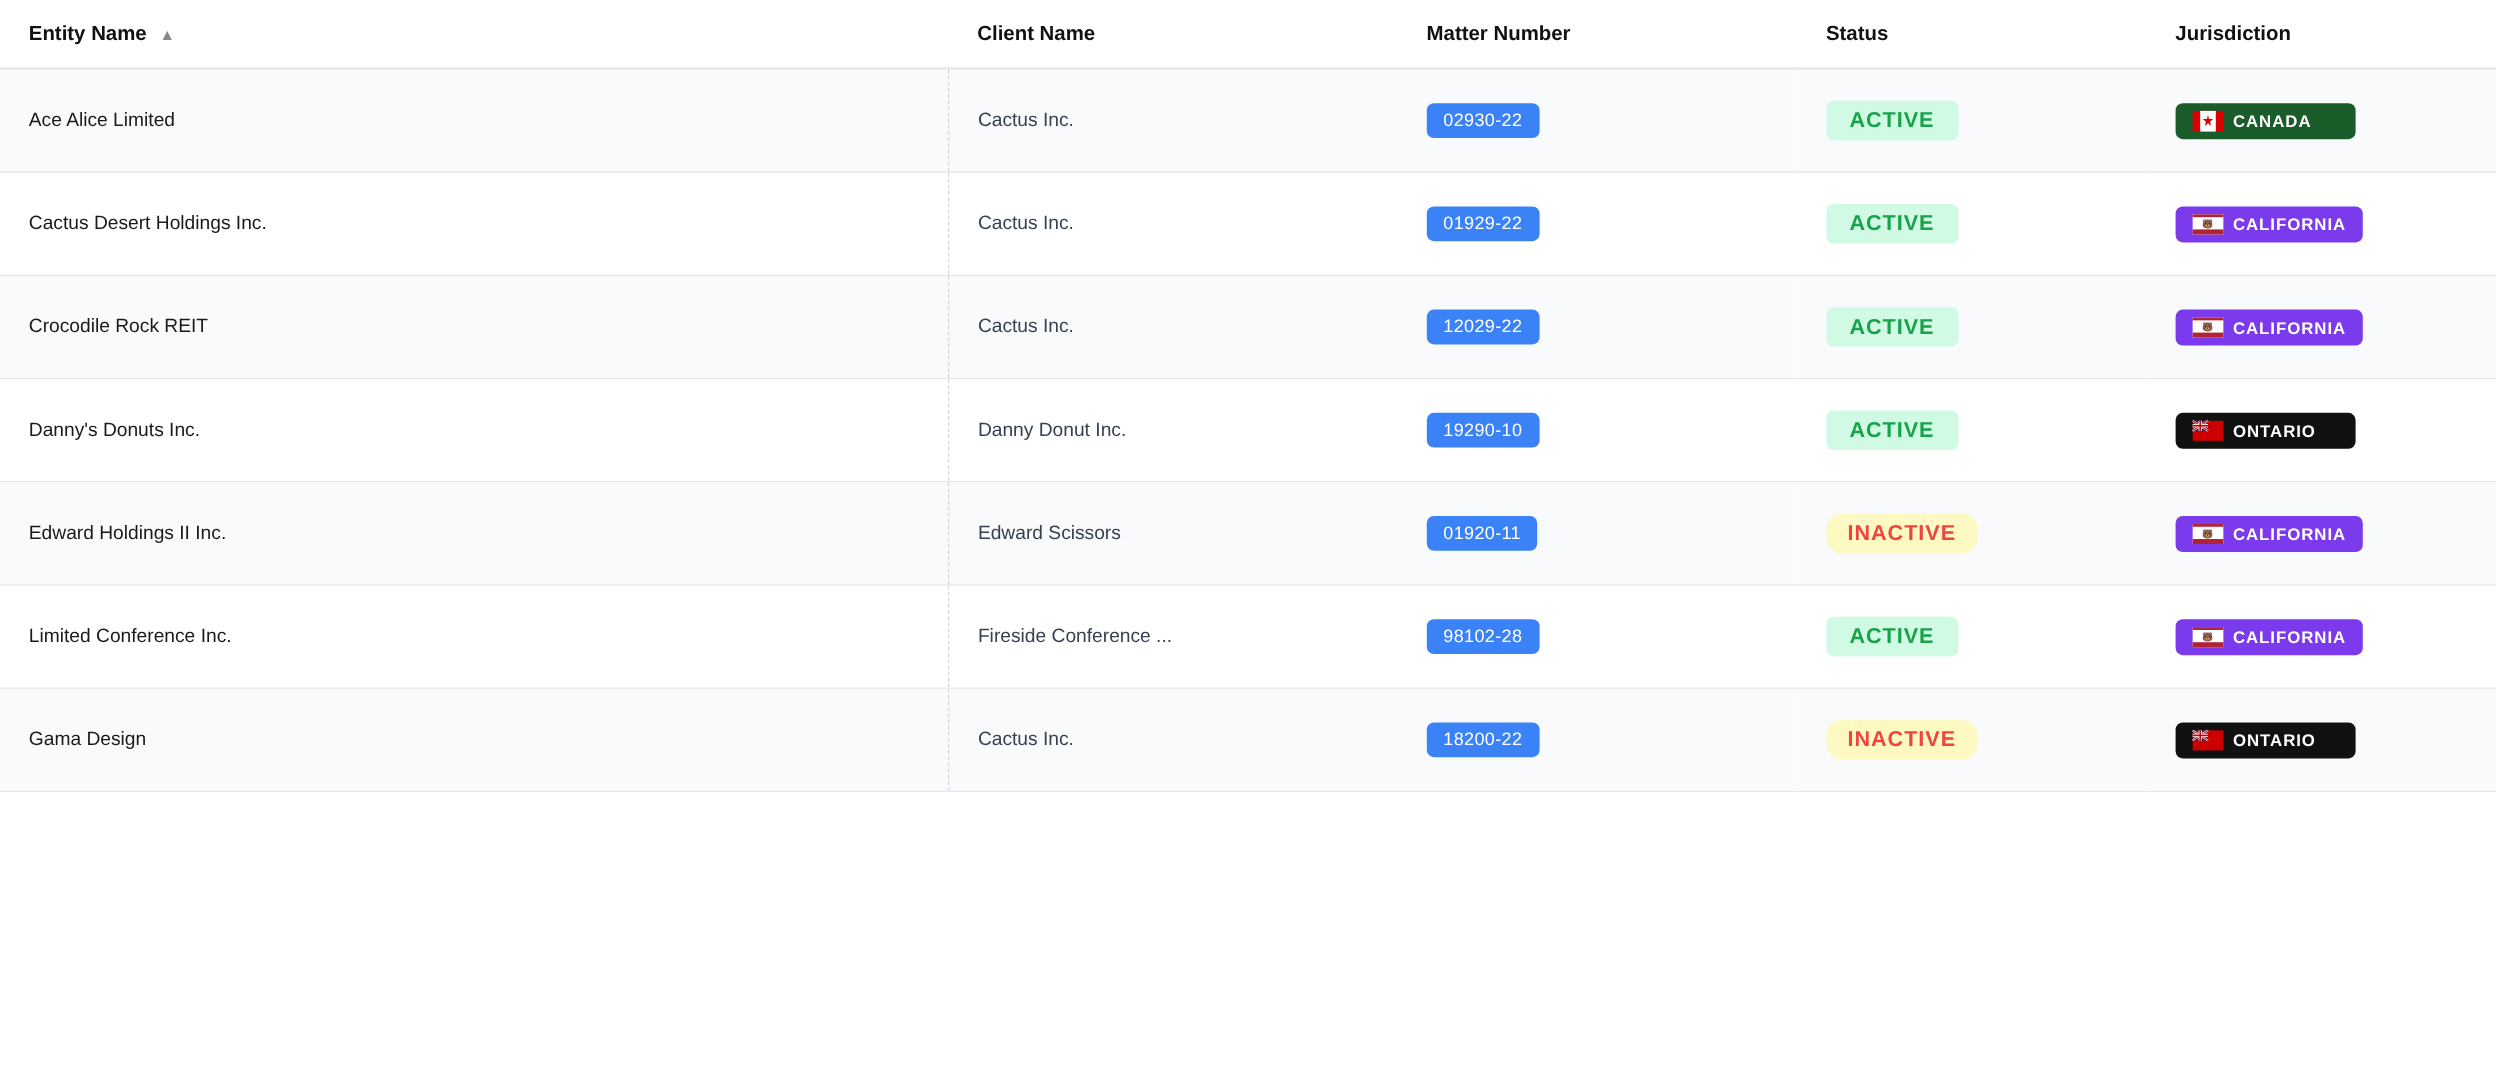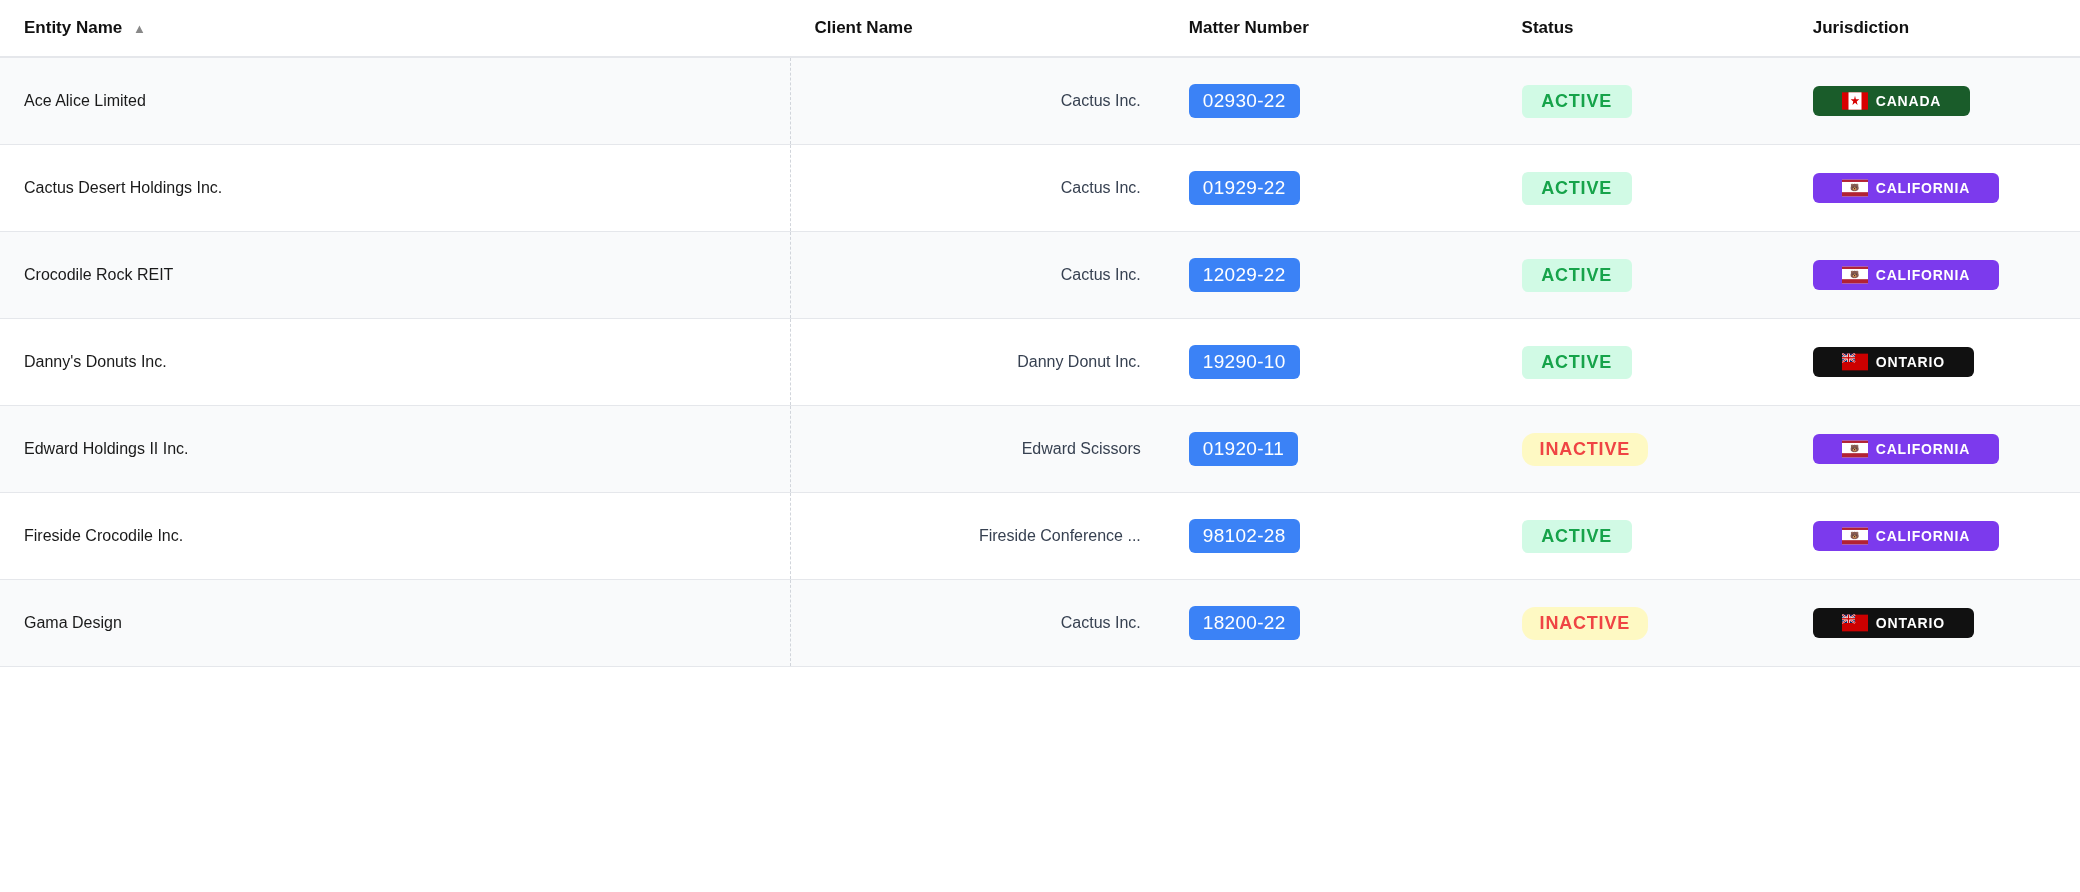--- a/index.html
+++ b/index.html
@@ -52,38 +52,37 @@
     }
     td.entity-name {
       font-size: 16px;
       font-weight: 400;
       border-right: 1px dashed #d1d5db;
       width: 38%;
     }
     td.client-name {
       width: 18%;
       color: #374151;
-      text-align: right;
     }
     td.matter-number {
       width: 16%;
     }
     td.status {
       width: 14%;
     }
     td.jurisdiction {
       width: 14%;
     }
     .matter-badge {
       display: inline-block;
       background: #3b82f6;
       color: #fff;
       border-radius: 6px;
       padding: 6px 14px;
-      font-size: 19px;
+      font-size: 15px;
       font-weight: 500;
       letter-spacing: 0.3px;
     }
     .status-badge {
       display: inline-block;
       border-radius: 6px;
       padding: 6px 18px;
       font-size: 18px;
       font-weight: 700;
       letter-spacing: 0.8px;
@@ -97,21 +96,21 @@
     .status-inactive {
       background: #fef9c3;
       color: #ef4444;
       border-radius: 13px;
     }
     .jurisdiction-badge {
       display: inline-flex;
       align-items: center;
       gap: 8px;
       border-radius: 6px;
-      padding: 6px 29px;
+      padding: 6px 14px;
       font-size: 14px;
       font-weight: 700;
       letter-spacing: 0.8px;
       color: #fff;
       min-width: 150px;
     }
     .jurisdiction-california {
       background: #7c3aed;
     }
     .jurisdiction-canada {
@@ -292,21 +291,21 @@
       <rect width="56" height="5" fill="#b22234"></rect>
       <text x="28" y="23" font-size="16" fill="#b22234" text-anchor="middle" font-family="Arial">🐻</text>
     </svg>
               </span>
     <span>CALIFORNIA</span>
   </span>
     </td>
   </tr>
         <tr>
     <td class="entity-name">
-      <span>Fireside Crocodile Inc.</span>
+      <span>Limited Conference Inc.</span>
     </td>
     <td class="client-name">
       <span>Fireside Conference ...</span>
     </td>
     <td class="matter-number">
       <span class="matter-badge">98102-28</span>
     </td>
     <td class="status">
       <span class="status-badge status-active">ACTIVE</span>
     </td>

